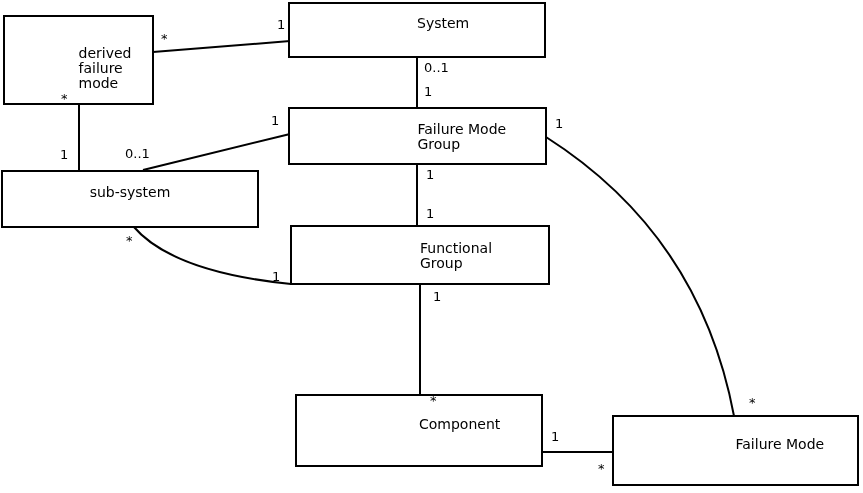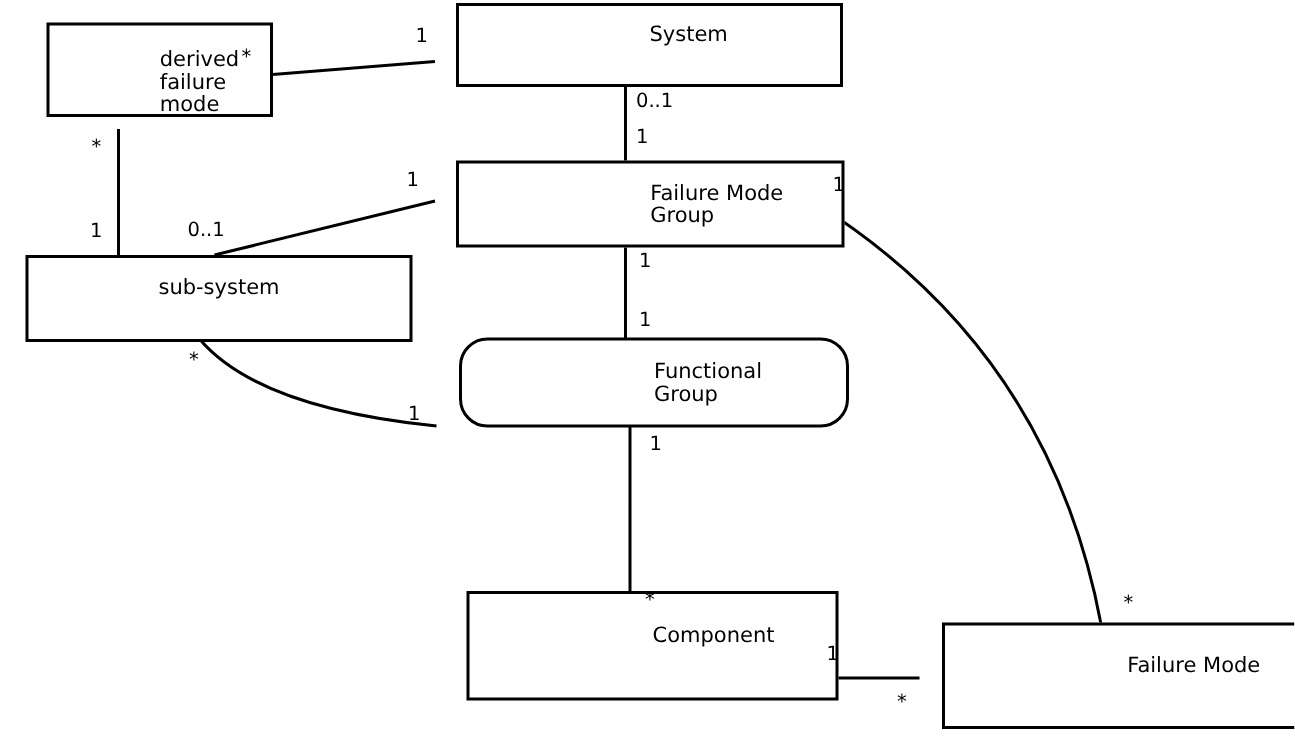--- a/index.html
+++ b/index.html
@@ -14,21 +14,20 @@
     overflow: hidden;
   }
   svg.wires {
     position: absolute; left: 0; top: 0;
   }
   .entity {
     position: absolute;
     box-sizing: border-box;
     border: 2px solid #000000;
     background: #ffffff;
-    margin-left: 16px;
   }
   .entity-label {
     position: absolute;
     left: 50%;
     top: calc(50% - 14px);
     font-size: 14px;
     line-height: 15px;
     white-space: pre-line;
     width: max-content;
   }
@@ -54,40 +53,40 @@
     <path d="M79,86 L79,171"></path>
     <path d="M417,57 L417,108"></path>
     <path d="M143,170 L290,134"></path>
     <path d="M417,164 L417,226"></path>
     <path d="M133,226 Q172,272 291,284"></path>
     <path d="M546,137 Q700,235 734,416"></path>
     <path d="M420,284 L420,419"></path>
     <path d="M542,452 L613,452"></path>
   </svg>
 
-  <div class="entity" style="left:15px; top:15px; width:151px; height:63px;">
+  <div class="entity" style="left:3px; top:15px; width:151px; height:90px;">
     <div class="entity-label">derived
 failure
 mode</div>
   </div>
 
   <div class="entity" style="left:288px; top:2px; width:258px; height:56px;">
     <div class="entity-label">System</div>
   </div>
 
   <div class="entity" style="left:288px; top:107px; width:259px; height:58px;">
     <div class="entity-label">Failure Mode
 Group</div>
   </div>
 
   <div class="entity" style="left:1px; top:170px; width:258px; height:58px;">
     <div class="entity-label entity-label--center">sub-system</div>
   </div>
 
-  <div class="entity" style="left:290px; top:225px; width:260px; height:60px;border-radius:19px;">
+  <div class="entity" style="left:290px; top:225px; width:260px; height:60px;">
     <div class="entity-label">Functional
 Group</div>
   </div>
 
   <div class="entity" style="left:295px; top:394px; width:248px; height:73px;">
     <div class="entity-label">Component</div>
   </div>
 
   <div class="entity" style="left:612px; top:415px; width:247px; height:71px;">
     <div class="entity-label">Failure Mode</div>

